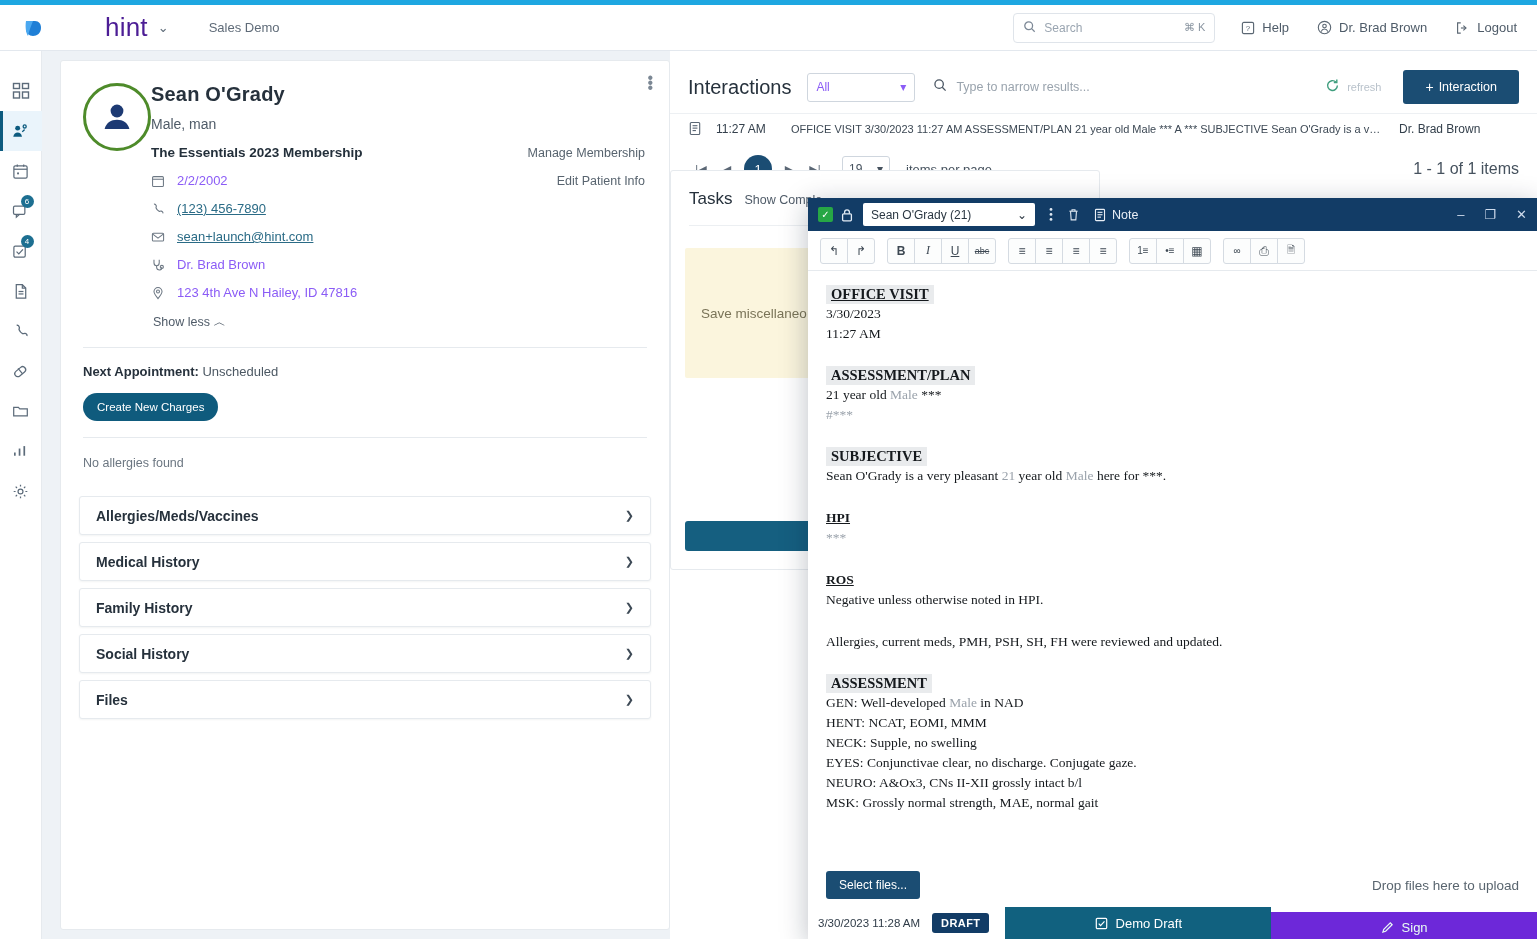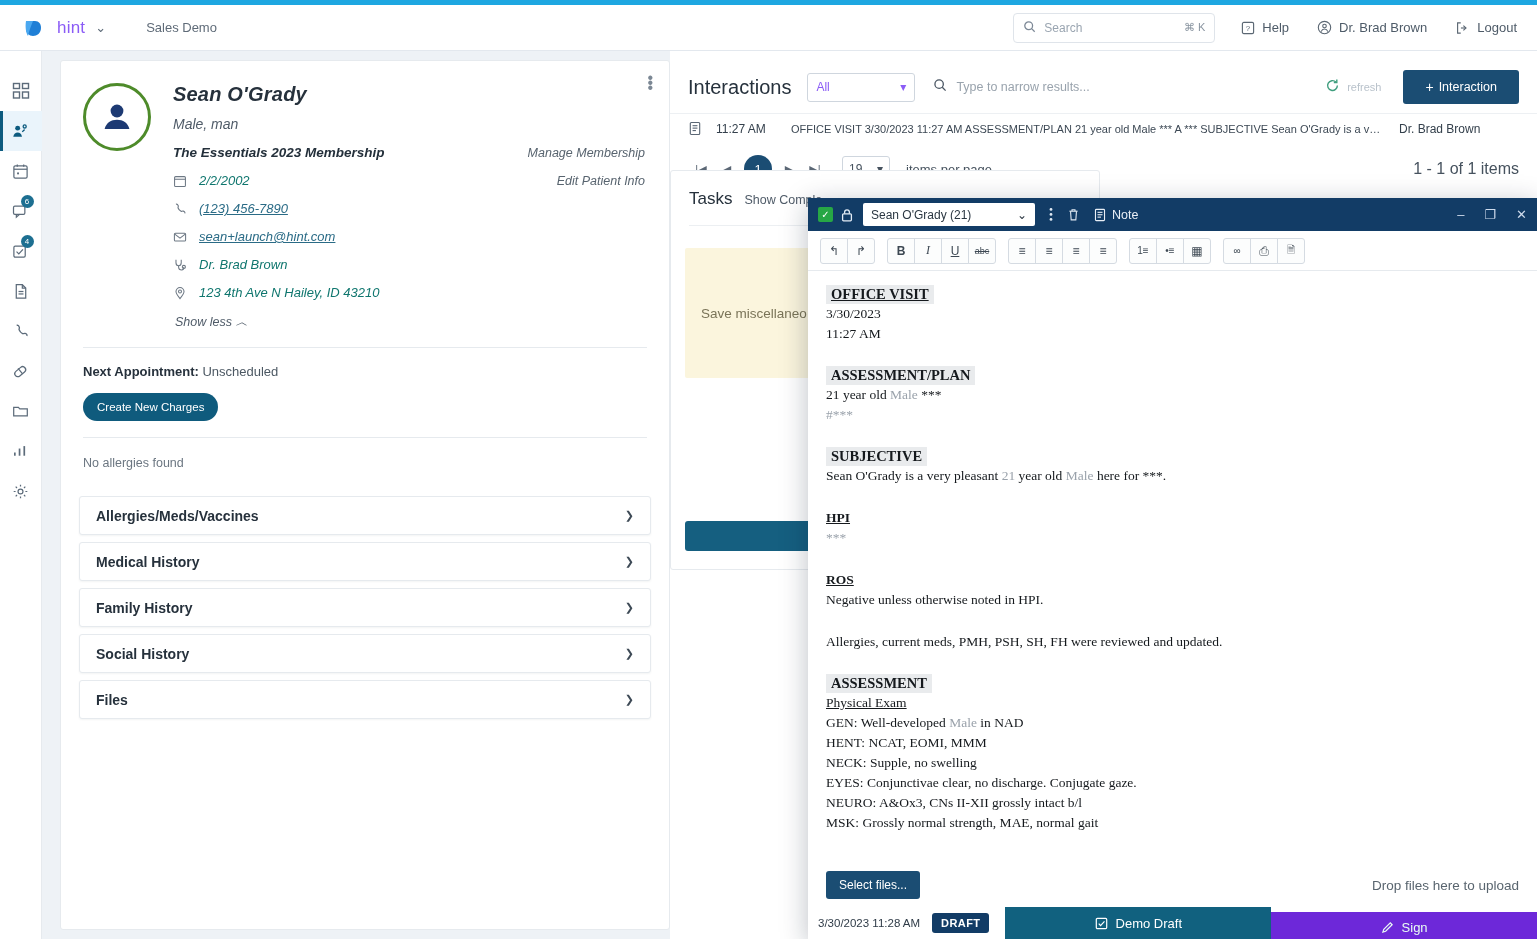--- a/index.html
+++ b/index.html
@@ -15,21 +15,21 @@
   .top-accent { position:absolute; top:0; left:0; width:1537px; height:5px; background:#1ea7e1; }
 
   
   .header {
     position:absolute; top:5px; left:0; width:1537px; height:46px;
     background:#ffffff; border-bottom:1px solid #e3e8ee;
     display:flex; align-items:center;
   }
   .brand { display:flex; align-items:center; margin-left:22px; }
   .brand-logo { width:26px; height:22px; position:relative; margin-right:9px; }
-  .brand-name { font-size:17px; color:#8b5cf6; letter-spacing:.2px; font-weight:400; }
+  .brand-name { font-size:26px; color:#4c1d95; letter-spacing:.2px; font-weight:400;margin-left:48px; }
   .brand-caret { margin-left:10px; color:#5b6977; font-size:13px; }
   .practice-name { margin-left:40px; font-size:13px; color:#5f6b78; }
 
   .header-right { margin-left:auto; display:flex; align-items:center; margin-right:20px; }
   .searchbox {
     width:202px; height:30px; border:1px solid #dfe4ea; border-radius:4px;
     display:flex; align-items:center; padding:0 9px; background:#fff; margin-right:26px;
   }
   .searchbox .ph { font-size:12px; color:#9aa5b1; margin-left:8px; flex:1; }
   .searchbox .kbd { font-size:11px; color:#8a95a1; }
@@ -62,29 +62,29 @@
     position:absolute; top:9px; left:18px; width:610px; height:870px;
     background:#fff; border:1px solid #e6eaee; border-radius:3px;
   }
   .kebab { position:absolute; top:14px; right:16px; color:#7b8794; font-size:16px; letter-spacing:0; line-height:5px; }
   .kebab span { display:block; }
   .pc-top { display:flex; padding:22px 24px 0 22px; }
   .avatar {
     width:68px; height:68px; border-radius:50%; border:3px solid #4e8b2a;
     display:flex; align-items:center; justify-content:center; flex:none;
   }
-  .pc-info { margin-left:22px; flex:1;font-style:italic; }
+  .pc-info { flex:1; }
   .pname { font-size:20px; color:#26313c; font-weight:600; letter-spacing:.2px; }
   .pgender { font-size:14px; color:#4f5b68; margin-top:10px; }
   .prow { display:flex; align-items:center; margin-top:13px; }
   .prow .pleft { display:flex; align-items:center; flex:1; }
   .membership { font-size:13.5px; color:#24303b; font-weight:700; }
   .plink-right { font-size:12.5px; color:#58646f; }
   .picon { width:17px; margin-right:9px; display:flex; align-items:center; color:#6d7884; }
-  .pval { font-size:13px; color:#0f766e; }
+  .pval { font-size:13px; color:#8b5cf6; }
   .pval.link { color:#2a6b86; text-decoration:underline; }
   .showless { font-size:12.5px; color:#4f5b68; margin-top:14px; margin-left:2px; }
   .divider { height:1px; background:#e6eaee; margin:16px 22px 0 22px; }
   .next-appt { margin:16px 22px 0 22px; font-size:13px; color:#4c5863; }
   .next-appt b { color:#26313c; font-weight:700; }
   .btn-charges {
     margin:14px 0 0 22px; display:inline-block; background:#0f5b7d; color:#fff;
     font-size:11.5px; padding:8px 14px; border-radius:15px;
   }
   .divider2 { height:1px; background:#e6eaee; margin:16px 22px 0 22px; }
@@ -456,21 +456,21 @@
             <span class="pval">Dr. Brad Brown</span>
           </div>
 
           <div class="prow">
             <span class="picon">
               <svg width="14" height="14" viewBox="0 0 16 16" fill="none" stroke="#6d7884" stroke-width="1.2">
                 <path d="M8 14.4c3-3.6 4.6-6 4.6-8A4.6 4.6 0 103.4 6.4c0 2 1.6 4.4 4.6 8z"></path>
                   <circle cx="8" cy="6.2" r="1.7"></circle>
               </svg>
             </span>
-            <span class="pval">123 4th Ave N Hailey, ID 43210</span>
+            <span class="pval">123 4th Ave N Hailey, ID 47816</span>
           </div>
 
           <div class="showless">
             <span>Show less</span> <span>︿</span>
           </div>
         </div>
       </div>
 
       <div class="divider"></div>
 
@@ -689,21 +689,20 @@
       <div class="nb-sub" style="font-weight:700">ROS</div>
       <div class="nb-p">Negative unless otherwise noted in HPI.</div>
 
       <div class="spacer-lg"></div>
 
       <div class="nb-p">Allergies, current meds, PMH, PSH, SH, FH were reviewed and updated.</div>
 
       <div class="spacer-lg"></div>
 
       <div class="nb-h">ASSESSMENT</div>
-      <div class="nb-sub">Physical Exam</div>
       <div class="nb-p">
         <span>GEN: Well-developed </span><span class="g">Male</span><span> in NAD</span>
       </div>
       <div class="nb-p">HENT: NCAT, EOMI, MMM</div>
       <div class="nb-p">NECK: Supple, no swelling</div>
       <div class="nb-p">EYES: Conjunctivae clear, no discharge. Conjugate gaze.</div>
       <div class="nb-p">NEURO: A&amp;Ox3, CNs II-XII grossly intact b/l</div>
       <div class="nb-p">MSK: Grossly normal strength, MAE, normal gait</div>
     </div>
 

